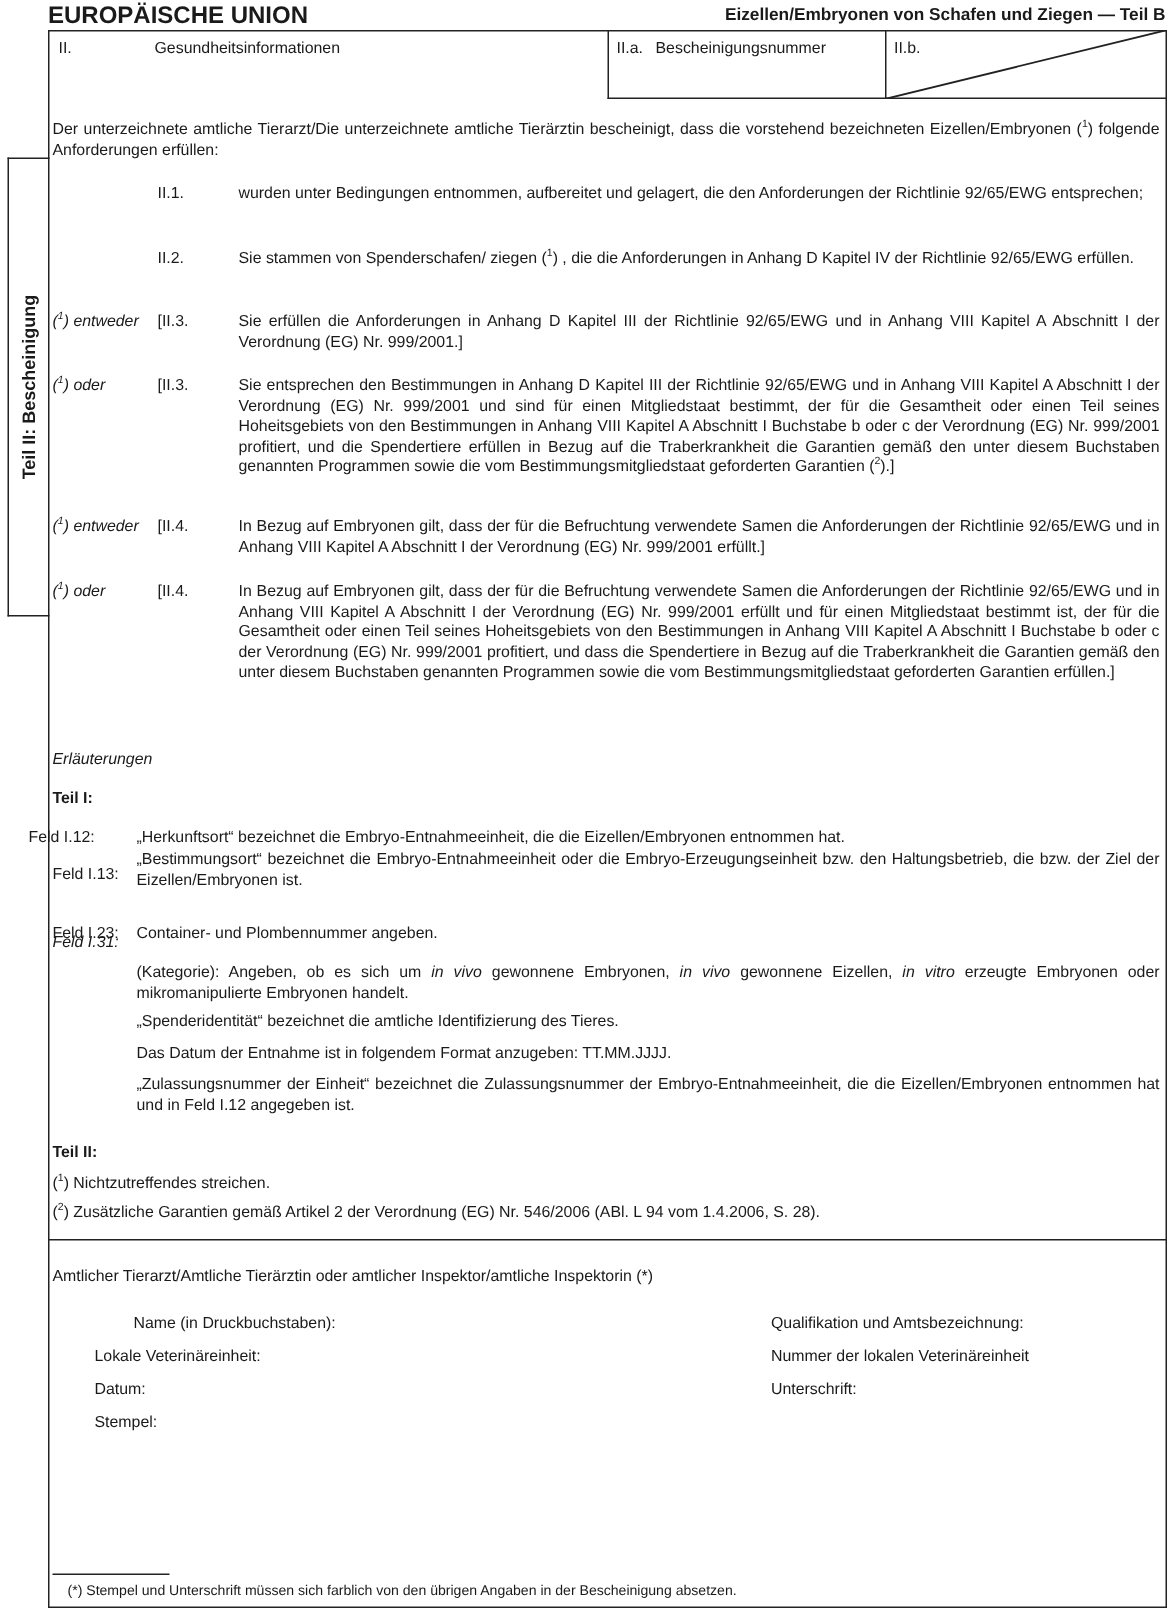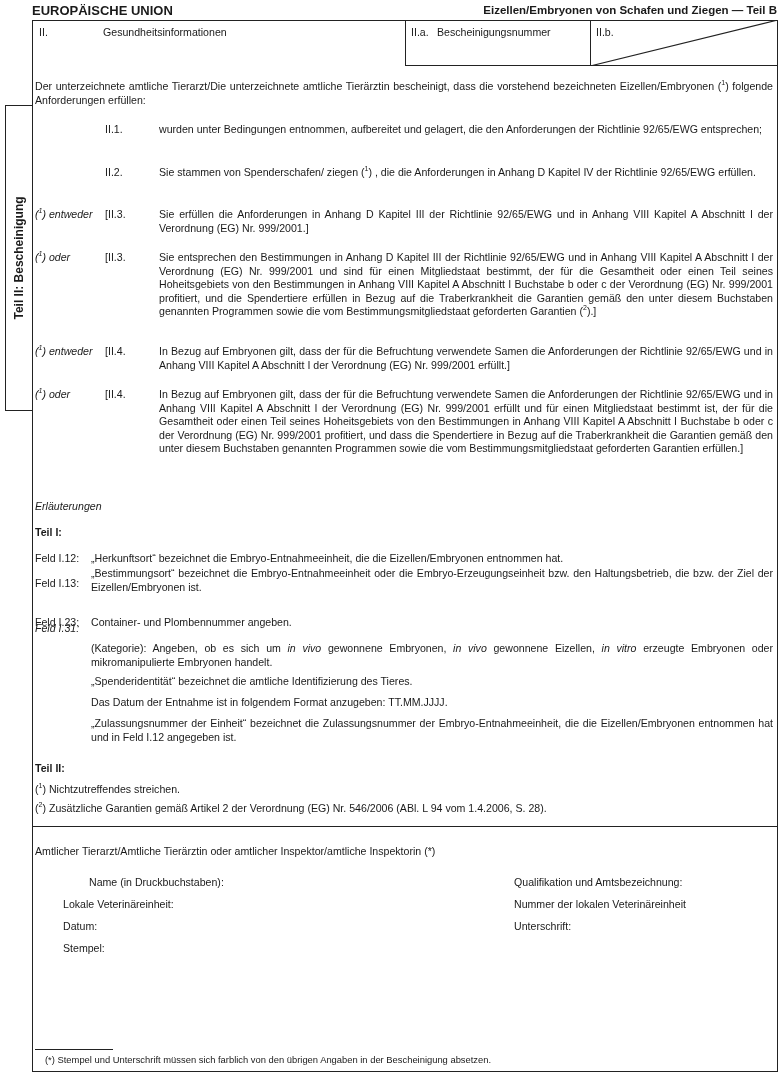--- a/index.html
+++ b/index.html
@@ -1,19 +1,19 @@
 <!DOCTYPE html>
 <html><head>
 <meta charset="utf-8">
 <style>
   * { box-sizing: border-box; margin: 0; padding: 0; }
   html, body { width: 781px; height: 1074px; background: #ffffff; overflow: hidden; }
   body { position: relative; font-family: "Liberation Sans", sans-serif; color: #1a1a1a; font-size: 10.6px; line-height: 13.6px; }
   .abs { position: absolute; }
-  .hdr-left { left: 32px; top: 4px; font-weight: bold; font-size: 13px; }
+  .hdr-left { left: 32px; top: 4px; font-weight: bold; font-size: 16px; }
   .hdr-right { right: 4px; top: 4px; font-weight: bold; font-size: 11.5px; }
   .mainbox { left: 32px; top: 20px; width: 746px; height: 1052px; border: 1.5px solid #222; }
   .hline { position: absolute; height: 0; border-top: 1.5px solid #222; }
   .vline { position: absolute; width: 0; border-left: 1.5px solid #222; }
   .sidebox { left: 5px; top: 105px; width: 28px; height: 306px; border: 1.5px solid #222; border-right: none; }
   .sidelabel { position: absolute; left: 50%; top: 50%; transform: translate(-50%, -50%) rotate(-90deg); white-space: nowrap; font-weight: bold; font-size: 12px; }
   .t { position: absolute; }
   .just { text-align: justify; }
   .it { font-style: italic; }
   .b { font-weight: bold; }
@@ -65,21 +65,21 @@
 <div class="t" style="left:105px; top:345px;">[II.4.</div>
 <div class="t just" style="left:159px; top:345px; width:614px;">In Bezug auf Embryonen gilt, dass der für die Befruchtung verwendete Samen die Anforderungen der Richtlinie 92/65/EWG und in Anhang VIII Kapitel A Abschnitt I der Verordnung (EG) Nr. 999/2001 erfüllt.]</div>
 
 <div class="t it" style="left:35px; top:388px;">(<sup>1</sup>) <span>oder</span></div>
 <div class="t" style="left:105px; top:388px;">[II.4.</div>
 <div class="t just" style="left:159px; top:388px; width:614px;">In Bezug auf Embryonen gilt, dass der für die Befruchtung verwendete Samen die Anforderungen der Richtlinie 92/65/EWG und in Anhang VIII Kapitel A Abschnitt I der Verordnung (EG) Nr. 999/2001 erfüllt und für einen Mitgliedstaat bestimmt ist, der für die Gesamtheit oder einen Teil seines Hoheitsgebiets von den Bestimmungen in Anhang VIII Kapitel A Abschnitt I Buchstabe b oder c der Verordnung (EG) Nr. 999/2001 profitiert, und dass die Spendertiere in Bezug auf die Traberkrankheit die Garantien gemäß den unter diesem Buchstaben genannten Programmen sowie die vom Bestimmungsmitgliedstaat geforderten Garantien erfüllen.]</div>
 
 <div class="t it" style="left:35px; top:500px;">Erläuterungen</div>
 <div class="t b" style="left:35px; top:526px;">Teil I:</div>
 
-<div class="t" style="left:35px; top:552px;">Feld I.12:</div>
+<div class="t" style="left:19px; top:552px;">Feld I.12:</div>
 <div class="t just" style="left:91px; top:552px; width:682px;">„Herkunftsort“ bezeichnet die Embryo-Entnahmeeinheit, die die Eizellen/Embryonen entnommen hat.</div>
 
 <div class="t" style="left:35px; top:577px;">Feld I.13:</div>
 <div class="t just" style="left:91px; top:567px; width:682px;">„Bestimmungsort“ bezeichnet die Embryo-Entnahmeeinheit oder die Embryo-Erzeugungseinheit bzw. den Haltungsbetrieb, die bzw. der Ziel der Eizellen/Embryonen ist.</div>
 
 <div class="t" style="left:35px; top:616px;">Feld I.23:</div>
 <div class="t" style="left:91px; top:616px; width:682px;">Container- und Plombennummer angeben.</div>
 
 <div class="t" style="left:35px; top:622px;font-style:italic;">Feld I.31:</div>
 <div class="t just" style="left:91px; top:642px; width:682px;"><span>(Kategorie): Angeben, ob es sich um </span><span class="it">in vivo</span><span> gewonnene Embryonen, </span><span class="it">in vivo</span><span> gewonnene Eizellen, </span><span class="it">in vitro</span><span> erzeugte Embryonen oder mikromanipulierte Embryonen handelt.</span></div>

